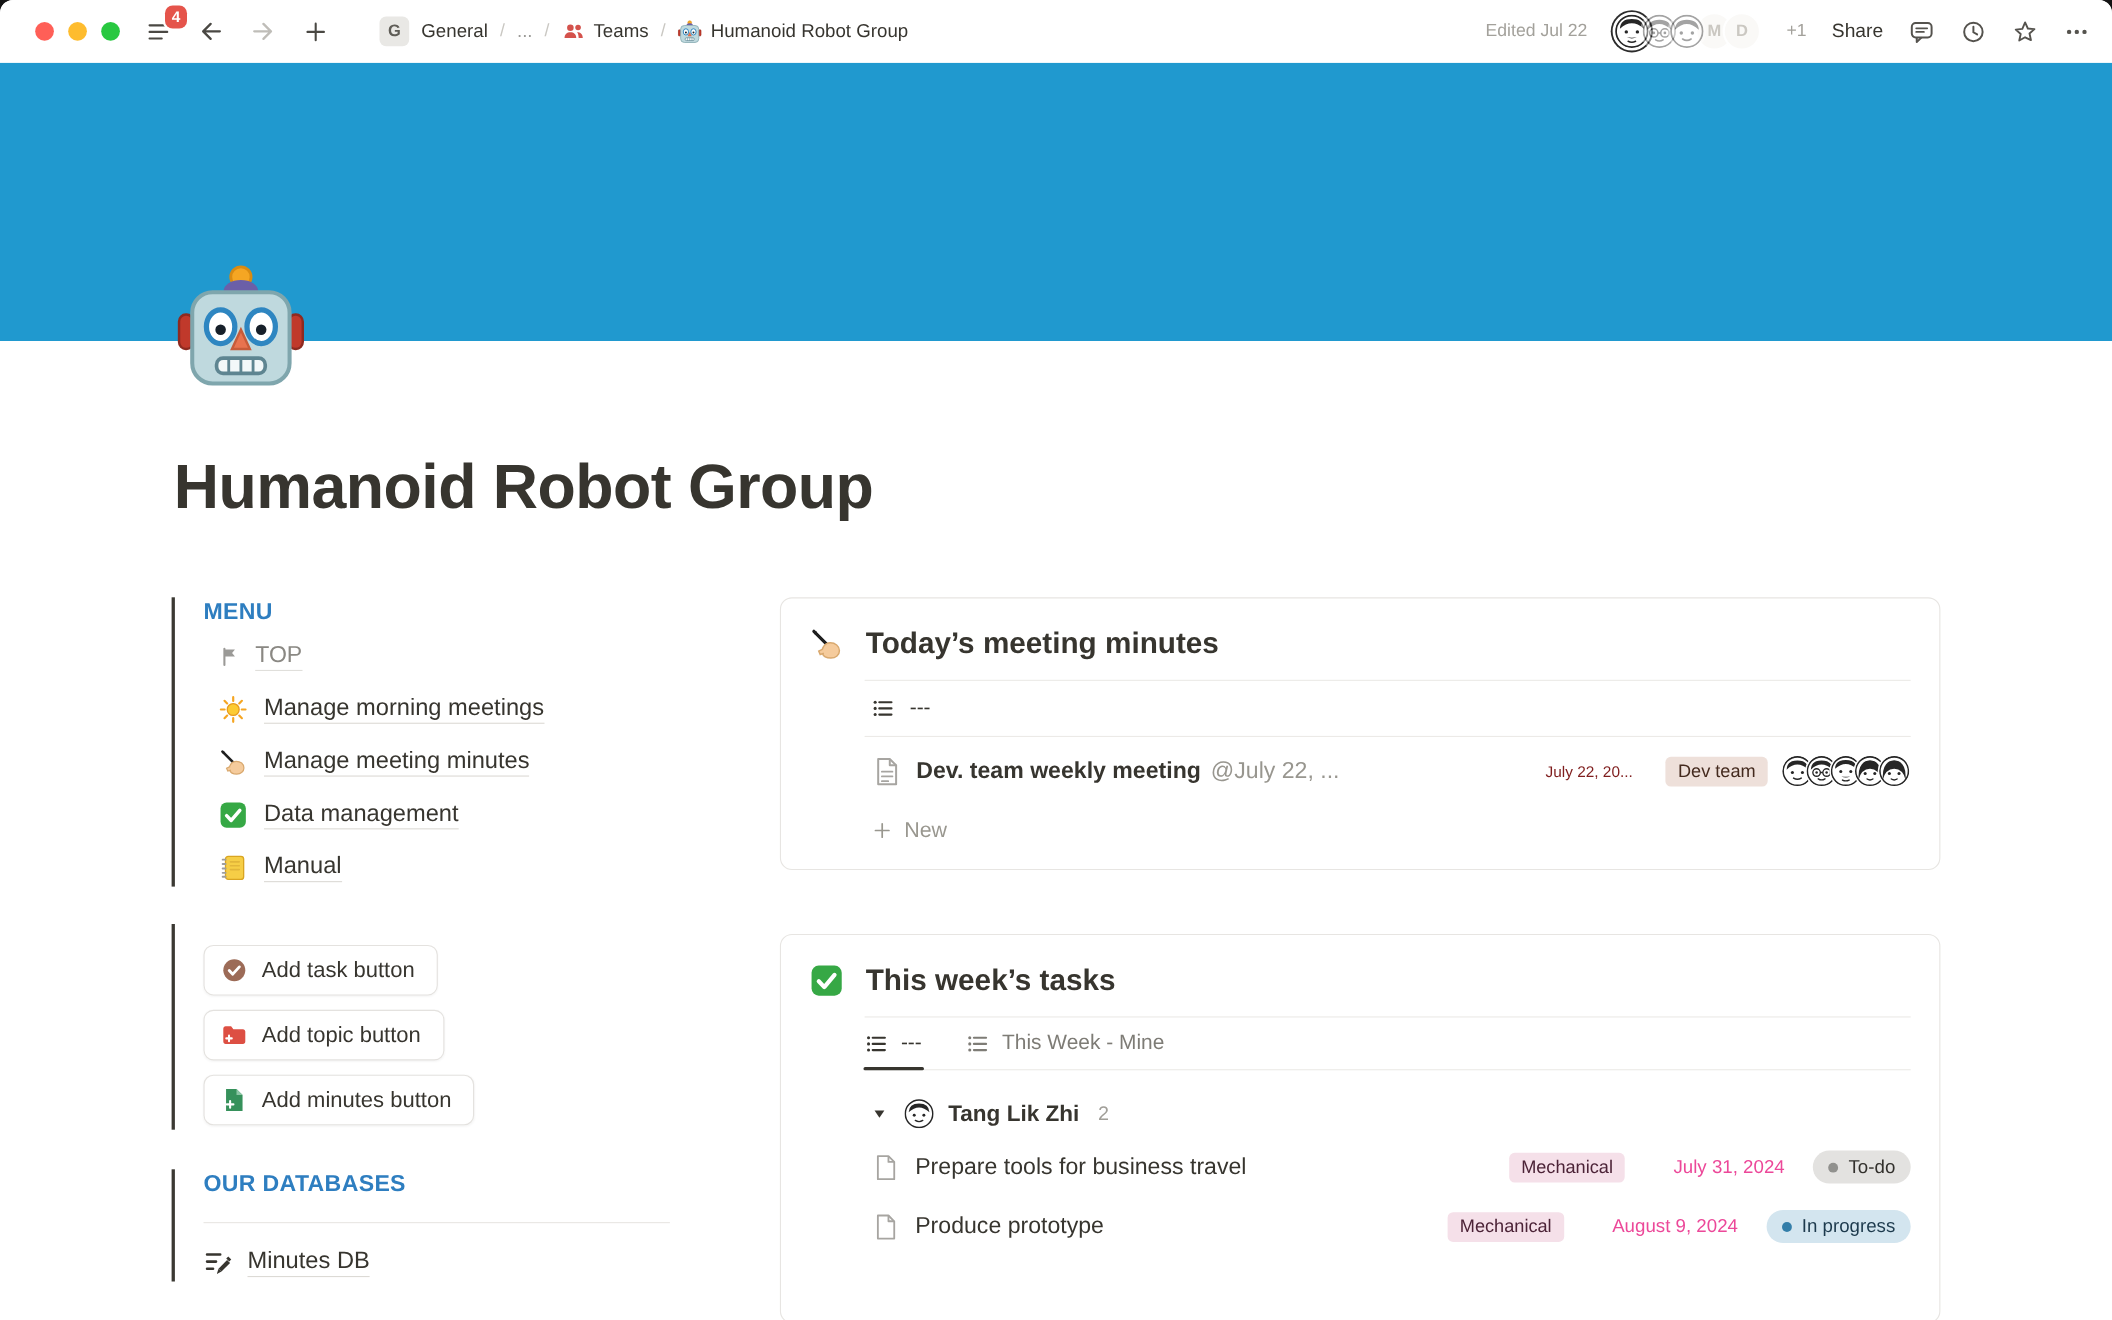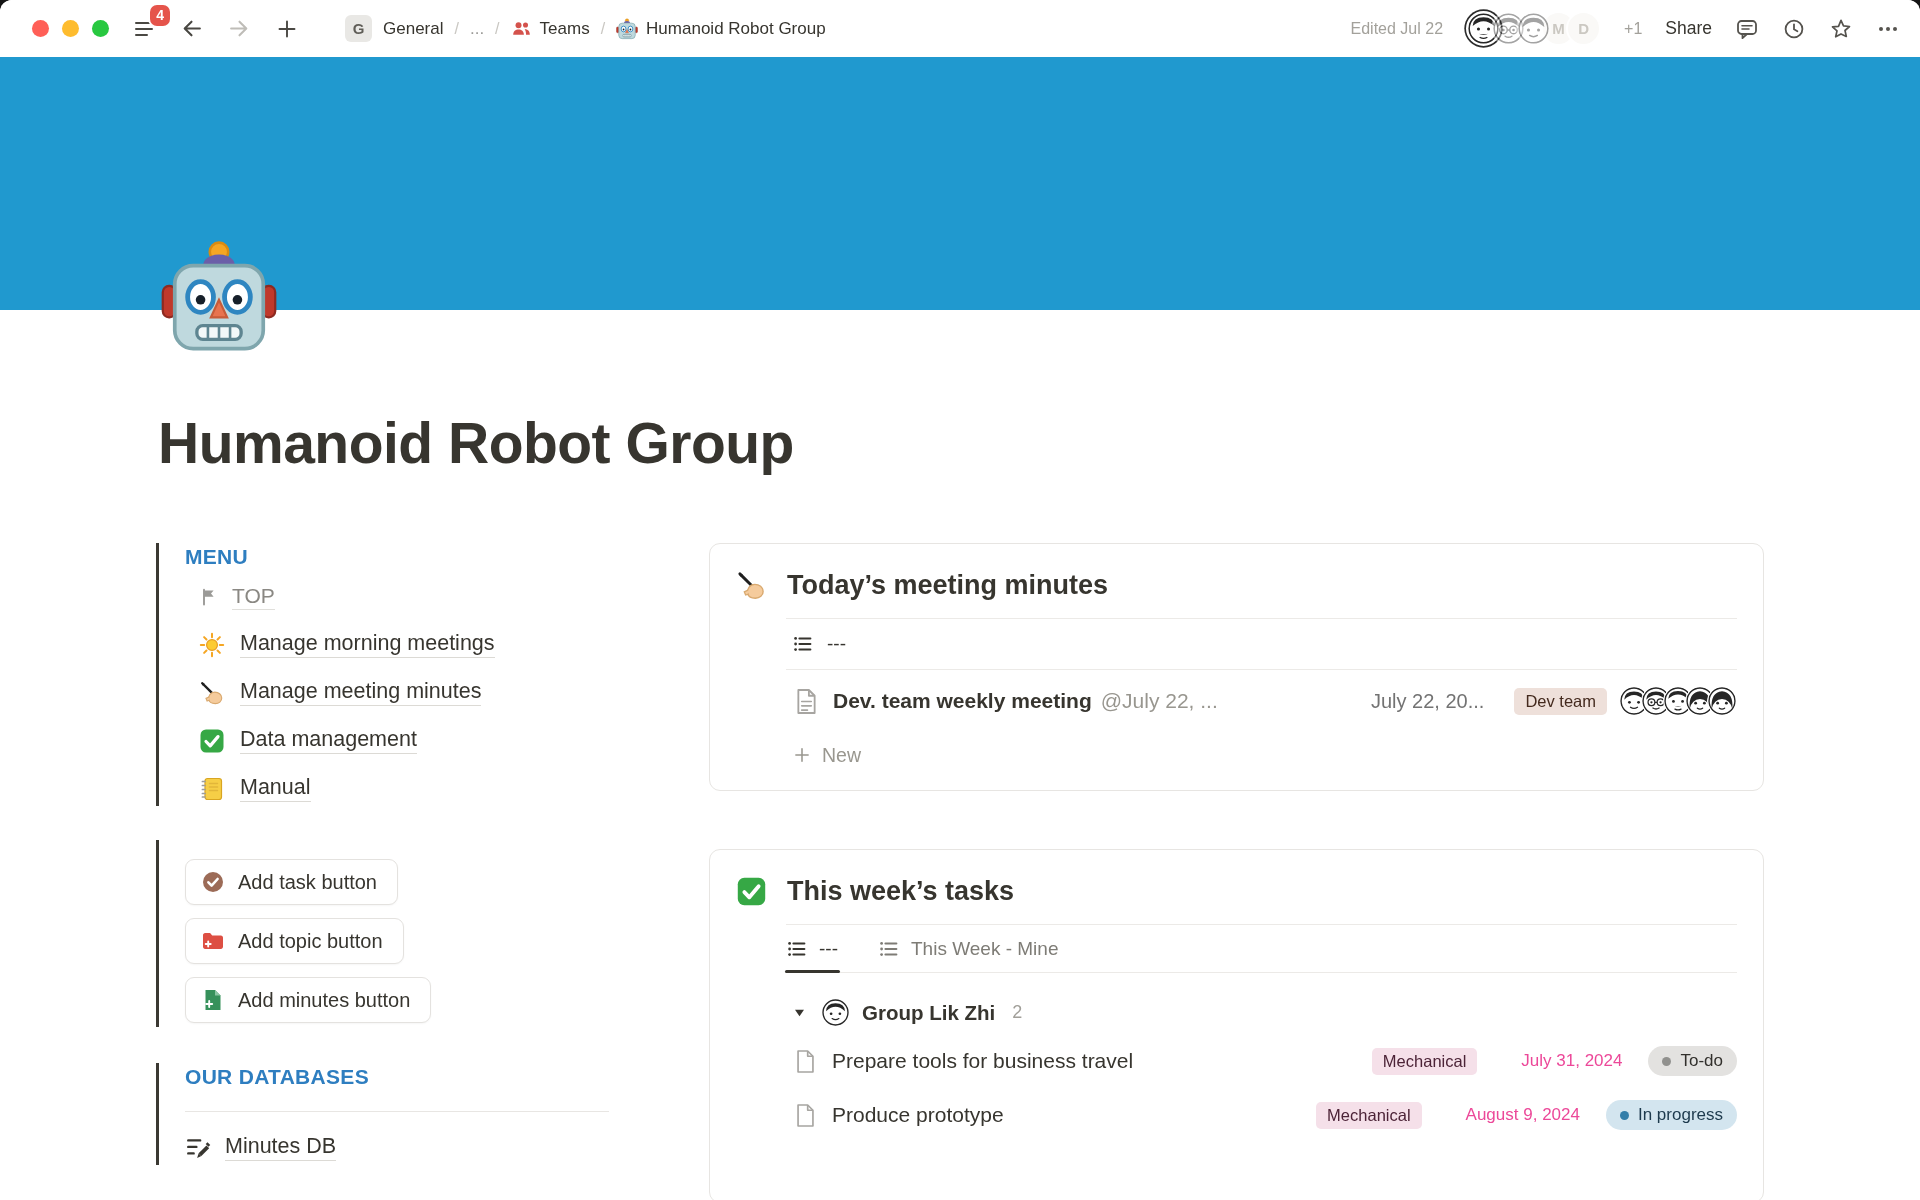--- a/index.html
+++ b/index.html
@@ -72,21 +72,21 @@
   .card-head{display:flex;align-items:center;gap:20px}
   .card-icon{width:31px;height:31px;flex:none}
   .card-title{font-size:27px;font-weight:700;color:#37352F}
   .card-divider{height:1px;background:#ECEAE7;margin:17px 0 0 50px}
   .view-row{display:flex;align-items:center;gap:14px;margin-left:57px;height:50px;font-size:19px;font-weight:500;color:#37352F}
   .minutes-row{display:flex;align-items:center;margin-left:59px;height:62px;cursor:pointer}
   .row-doc{width:23px;height:27px;margin-right:15px;flex:none;color:#A7A5A1}
   .row-title{font-size:21px;font-weight:600;color:#37352F;white-space:nowrap}
   .row-mention{font-size:21px;color:#98968F;margin-left:9px;white-space:nowrap}
   .row-right{margin-left:auto;display:flex;align-items:center}
-  .row-date{font-size:20px;color:#737373;margin-right:30px;white-space:nowrap}
+  .row-date{font-size:14px;color:#7f1d1d;margin-right:30px;white-space:nowrap}
   .tag{font-size:16.5px;padding:4px 11px;border-radius:5px;white-space:nowrap}
   .tag-devteam{background:var(--tag-tan-bg);color:var(--tag-tan-text);margin-right:12px}
   .row-avatars{display:flex}
   .row-av{width:28px;height:28px;border-radius:50%;border:1.5px solid #fff;margin-left:-8px;background:#fff;box-sizing:content-box}
   .row-av:first-child{margin-left:0}
   .new-row{display:flex;align-items:center;gap:11px;margin-left:57px;height:46px;color:#99978F;font-size:19.5px;cursor:pointer}
   .tabs-row{display:flex;align-items:stretch;gap:37px;margin-left:49px;border-bottom:1px solid #ECEAE7}
   .tab{display:flex;align-items:center;gap:12px;font-size:19px;font-weight:500;padding:13px 2px 12px;position:relative;cursor:pointer}
   .tab.active{color:#37352F}
   .tab.active::after{content:"";position:absolute;left:0;right:0;bottom:-1px;height:3px;background:#37352F;border-radius:2px}
@@ -504,21 +504,21 @@
             <span>This Week - Mine</span>
           </div>
         </div>
         <div class="group-row">
           <svg class="tri">
               <use href="#i-tri"></use>
             </svg>
           <svg class="group-av" viewBox="0 0 32 32">
               <use href="#face-a"></use>
             </svg>
-          <span class="group-name">Group Lik Zhi</span>
+          <span class="group-name">Tang Lik Zhi</span>
           <span class="group-count">2</span>
         </div>
         <div class="task-row">
           <svg class="task-doc">
               <use href="#i-doc"></use>
             </svg>
           <span class="task-title">Prepare tools for business travel</span>
           <span class="task-right">
             <span class="tag tag-mech">Mechanical</span>
             <span class="task-date">July 31, 2024</span>

